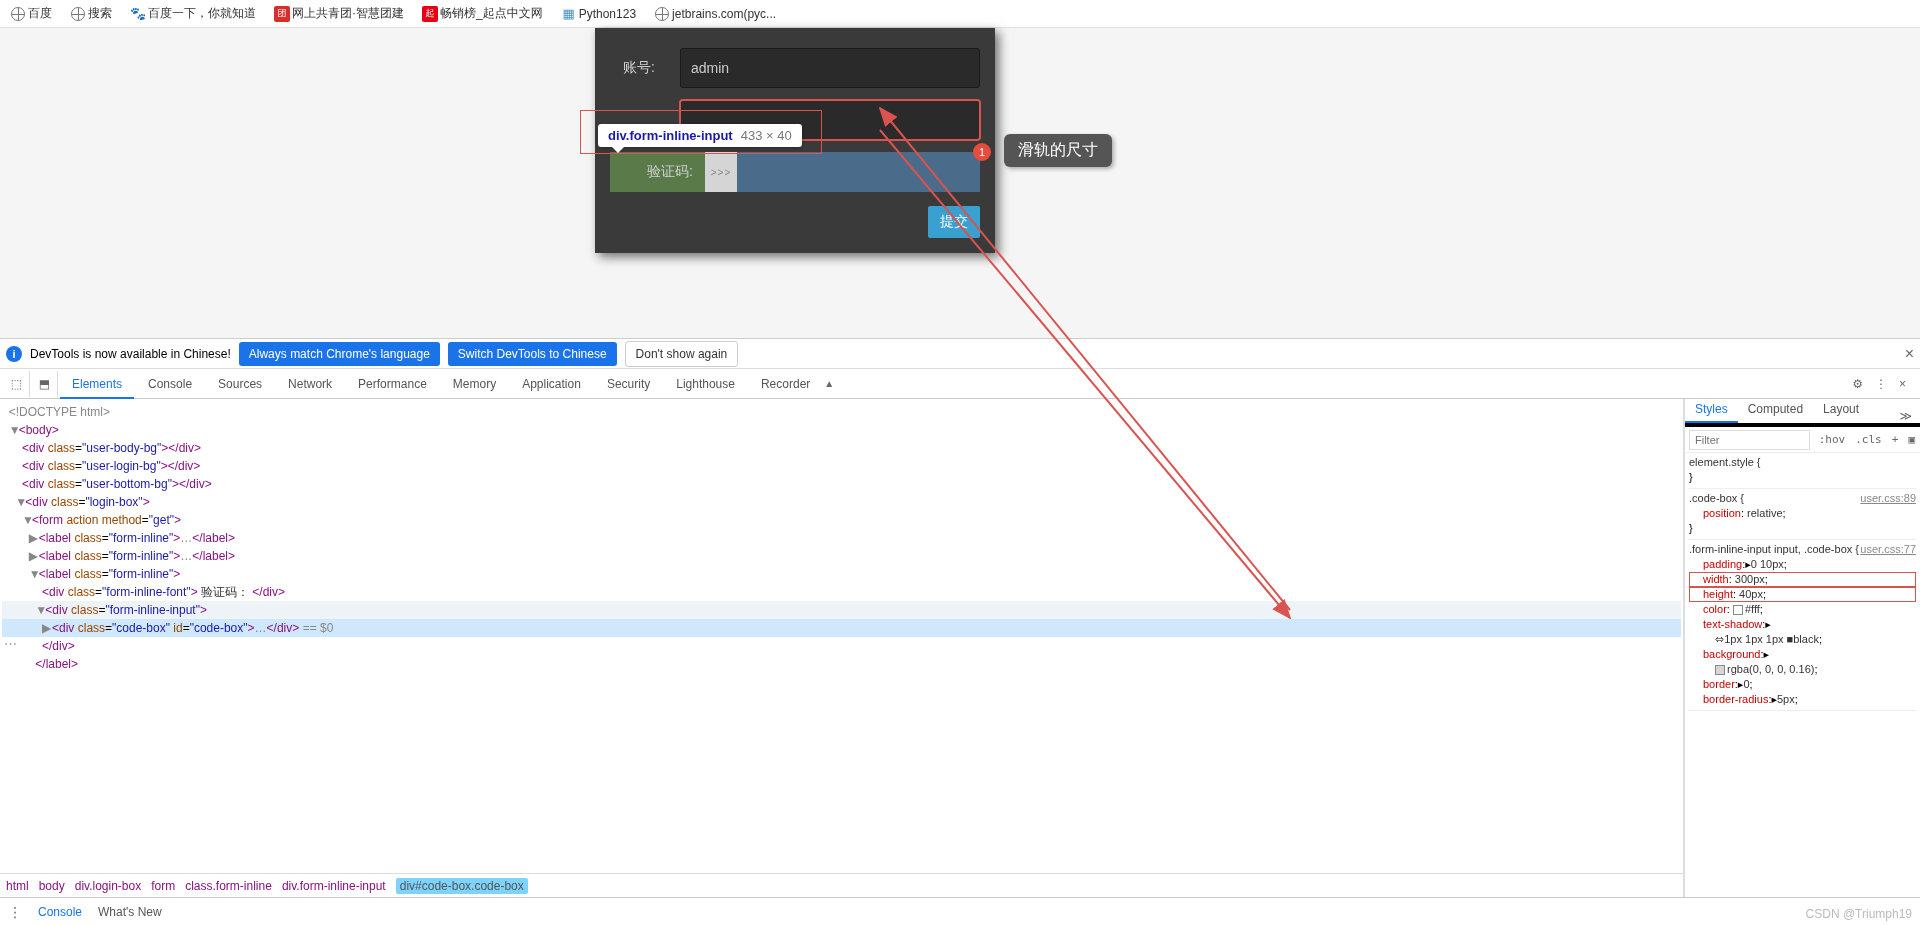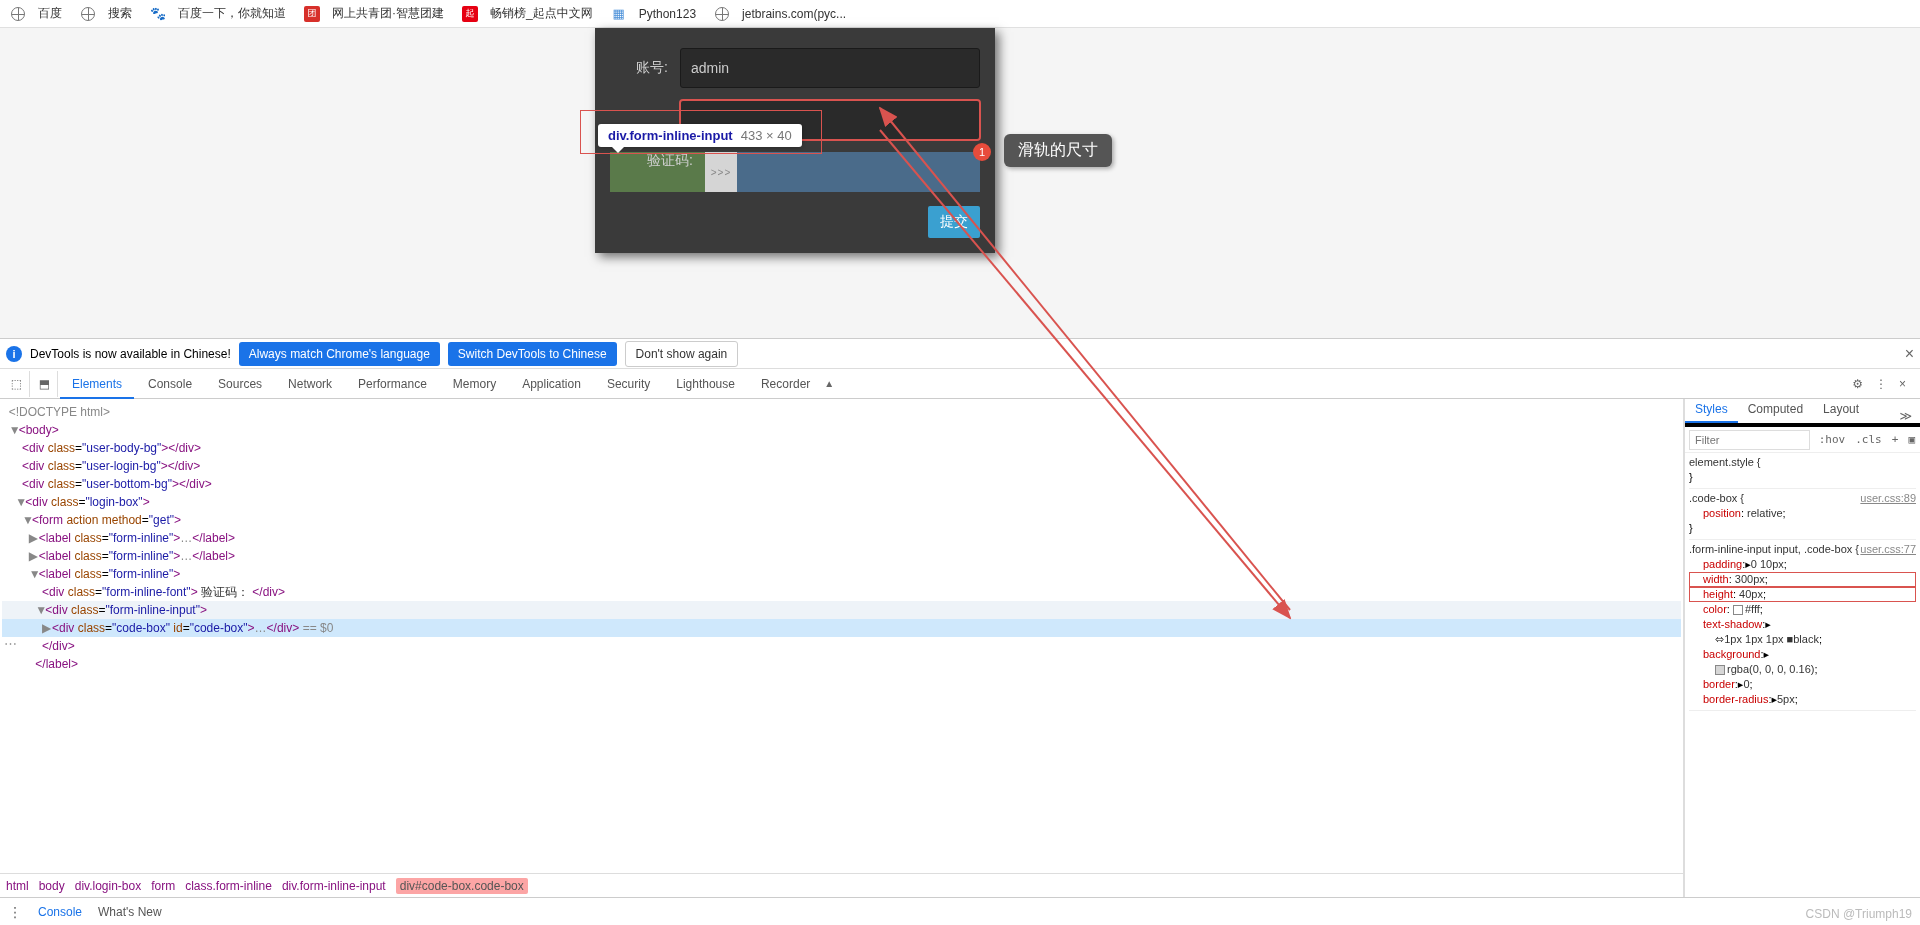--- a/index.html
+++ b/index.html
@@ -1,29 +1,29 @@
 <!DOCTYPE html>
 <html><head>
 <meta charset="utf-8">
 <style>
 *{box-sizing:border-box;margin:0;padding:0;font-family:Arial,"Microsoft YaHei",sans-serif}
 body{font-size:12px;overflow:hidden;height:925px;width:1920px;background:#fff}
 .bookmarks{height:28px;display:flex;align-items:center;gap:18px;padding:0 10px;border-bottom:1px solid #e0e0e0}
-.bookmarks .bm{display:flex;align-items:center;gap:12px;cursor:pointer;font-size:12px;color:#333}
+.bookmarks .bm{display:flex;align-items:center;gap:2px;cursor:pointer;font-size:12px;color:#333}
 .bookmarks .bm .ico{width:16px;height:16px;display:flex;align-items:center;justify-content:center;font-size:13px}
 .globe{border:1px solid #777;border-radius:50%;width:14px;height:14px;position:relative}
 .globe:before{content:"";position:absolute;left:0;right:0;top:50%;height:1px;background:#777}
 .globe:after{content:"";position:absolute;top:0;bottom:0;left:50%;width:1px;background:#777}
 .viewport{height:310px;position:relative;background:#f5f5f5}
 .login-box{position:absolute;left:595px;top:0;width:400px;background:#3a3a3a;padding:20px 15px 15px;box-shadow:4px 4px 10px rgba(0,0,0,.55)}
 .row{display:flex;align-items:center;margin-bottom:12px;height:40px}
-.row .lbl{width:70px;text-align:right;color:#ccc;font-size:14px;padding-right:12px}
+.row .lbl{width:70px;text-align:center;color:#ccc;font-size:14px;padding-right:12px}
 .row .inp{flex:1;height:40px;background:#2a2a2a;border:1px solid #1a1a1a;color:#ccc;padding:0 10px;font-size:14px;border-radius:3px}
 .row .inp.highlight{outline:2px solid #d9534f;outline-offset:-1px}
-.captcha-row{height:40px;display:flex;background:#5a7a4a;margin-bottom:14px}
+.captcha-row{height:40px;display:flex;align-items:center;background:#5a7a4a;margin-bottom:14px}
 .captcha-row .lbl{width:95px;text-align:right;color:#d0d0d0;font-size:14px;padding-right:12px}
 .captcha-row .slider-track{flex:1;height:40px;background:#4a6b8a;position:relative}
 .captcha-row .slider-handle{position:absolute;left:0;top:0;width:32px;height:40px;background:#d5d5d5;display:flex;align-items:center;justify-content:center;color:#888;font-size:10px;letter-spacing:1px}
 .submit-row{text-align:right}
 .submit-btn{background:#3aa0d0;color:#fff;border:none;padding:7px 12px;font-size:14px;border-radius:2px;cursor:pointer}
 .inspect-tip{position:absolute;left:598px;top:96px;background:#fff;border-radius:3px;box-shadow:0 1px 4px rgba(0,0,0,.3);padding:4px 10px;font-size:13px;z-index:10}
 .inspect-tip .sel{color:#1a1aa6;font-weight:bold}
 .inspect-tip .dim{color:#777;margin-left:8px}
 .inspect-tip:after{content:"";position:absolute;left:14px;bottom:-6px;border:6px solid transparent;border-top-color:#fff;border-bottom:none}
 .red-box{position:absolute;left:580px;top:82px;width:242px;height:44px;border:1px solid #d9534f;z-index:5}
@@ -50,21 +50,21 @@
 .dom-tree .ln.sel{background:#cfe8fc}
 .dom-tree .ln.hov{background:#eef3f8}
 .tg{color:#881280}
 .at{color:#994500}
 .av{color:#1a1aa6}
 .gr{color:#888}
 .tx{color:#333}
 .tri{color:#888;display:inline-block;width:10px}
 .breadcrumbs{height:24px;border-top:1px solid #ddd;display:flex;align-items:center;font-size:12px;padding:0 6px;gap:10px;color:#888}
 .breadcrumbs span{cursor:pointer}
-.breadcrumbs span.cur{background:#fca5a5;padding:1px 4px;border-radius:2px;color:#555}
+.breadcrumbs span.cur{background:#7dd3fc;padding:1px 4px;border-radius:2px;color:#555}
 .breadcrumbs .pur{color:#881280}
 .styles-panel{width:236px;display:flex;flex-direction:column;border-left:1px solid #ddd}
 .sp-tabs{height:28px;display:flex;align-items:flex-end;border-bottom:4px solid #000000;font-size:12px}
 .sp-tabs .t{padding:0 10px;color:#555;cursor:pointer;height:28px;line-height:28px}
 .sp-tabs .t.active{color:#1a73e8;border-bottom:2px solid #1a73e8}
 .sp-tabs .more{margin-left:auto;padding:0 8px;color:#666}
 .sp-filter{height:26px;display:flex;align-items:center;border-bottom:1px solid #eee;font-size:11px}
 .sp-filter input{flex:1;min-width:0;border:1px solid #ddd;padding:1px 5px;font-size:11px;height:20px;margin:0 4px}
 .sp-filter .fbtn{padding:0 5px;color:#666;cursor:pointer;font-family:Consolas,monospace}
 .sp-rules{flex:1;overflow:auto;font-family:Consolas,monospace;font-size:11px;padding:2px 4px;line-height:15px}

